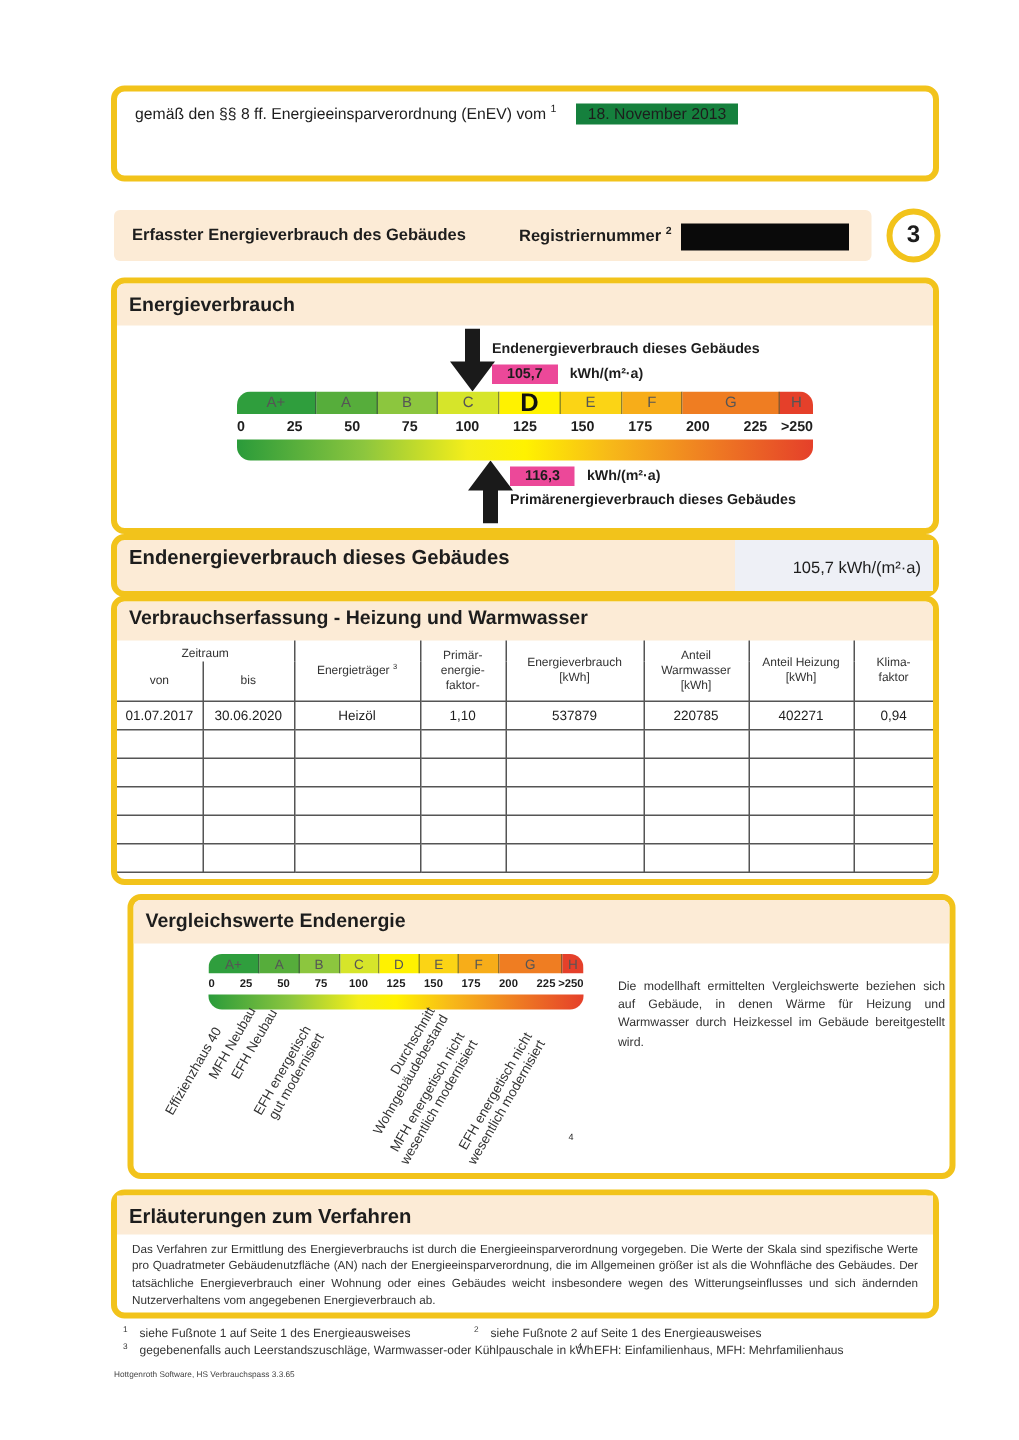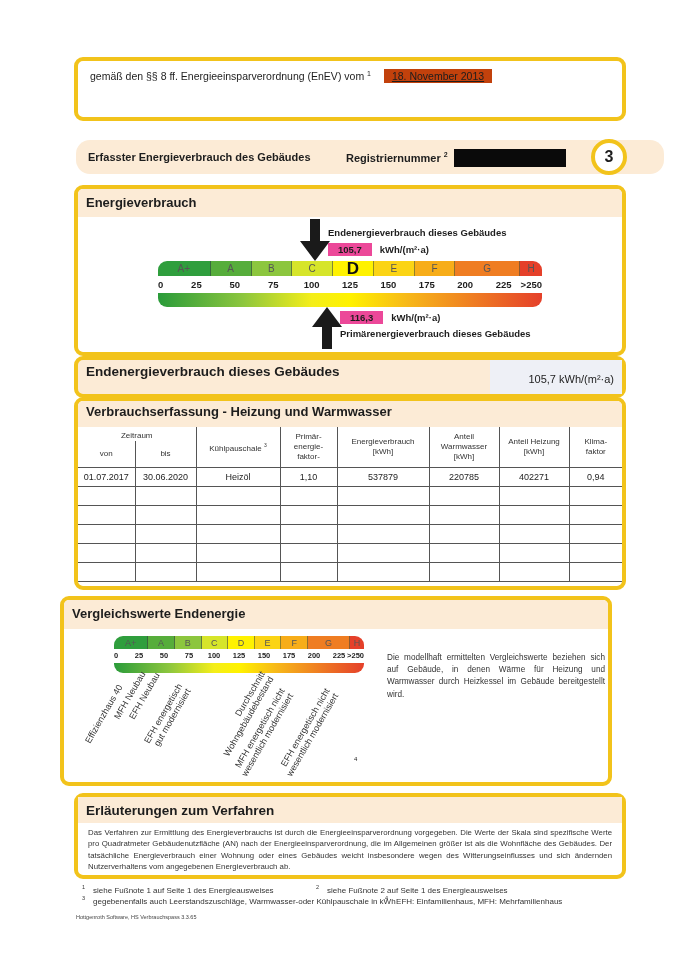--- a/index.html
+++ b/index.html
@@ -8,24 +8,24 @@
 
   .box { position: absolute; border: 4px solid #f2c31b; border-radius: 9px; background: #fff; }
   .sec-head { background: #fcebd6; font-weight: bold; font-size: 13px; padding: 5px 8px; }
 
   
   #title-box { left: 74px; top: 57px; width: 552px; height: 64px; padding: 6px 12px; }
   .t-main { font-size: 39px; font-weight: bold; letter-spacing: 0.5px; line-height: 36px; display: inline-block; color: #1a1a1a; }
   .t-sub { font-size: 13px; font-weight: bold; display: inline-block; margin-left: 10px; vertical-align: bottom; }
   .t-line { font-size: 10.5px; margin-top: 2px; }
   .t-line sup { font-size: 7px; }
-  .t-date { display: inline-block; background: #c2410c; padding: 1px 8px; margin-left: 10px; text-decoration: underline; }
-
-  
-  #reg-bar { position: absolute; left: 76px; top: 140px; width: 588px; height: 34px; background: #fcebd6; border-radius: 14px; font-size: 11px; font-weight: bold; }
+  .t-date { display: inline-block; background: #15803d; padding: 1px 8px; margin-left: 10px; }
+
+  
+  #reg-bar { position: absolute; left: 76px; top: 140px; width: 505px; height: 34px; background: #fcebd6; border-radius: 4px; font-size: 11px; font-weight: bold; }
   #reg-label { position: absolute; left: 12px; top: 11px; }
   #reg-num-label { position: absolute; left: 270px; top: 11px; }
   #reg-num-label sup { font-size: 7px; }
   #reg-redact { position: absolute; left: 378px; top: 9px; width: 112px; height: 18px; background: #0a0a0a; }
   #page-badge { position: absolute; left: 591px; top: 139px; width: 36px; height: 36px; border: 4px solid #f2c31b; border-radius: 50%; background: #fff; font-weight: bold; font-size: 16px; text-align: center; line-height: 28px; }
 
   
   #ev-box { left: 74px; top: 185px; width: 552px; height: 171px; overflow: hidden; }
   #ev-box .sec-head { padding: 6px 8px 7px; }
   .scale { position: absolute; display: flex; height: 15px; border-radius: 9px 9px 0 0; overflow: hidden; }
@@ -51,21 +51,21 @@
   td, th { border: 1px solid #555; font-weight: normal; }
   th { vertical-align: middle; color: #333; line-height: 10px; }
   table tr td:first-child, table tr th:first-child { border-left: none; }
   table tr td:last-child, table tr th:last-child { border-right: none; margin-left: 28px; }
   .hd1 th { border-top: none; }
   td { height: 19px; font-size: 9px; }
   .nob { border-bottom: none !important; }
   .not { border-top: none !important; }
 
   
-  #cmp-box { left: 60px; top: 596px; width: 552px; height: 190px; overflow: hidden; }
+  #cmp-box { left: 85px; top: 596px; width: 552px; height: 190px; overflow: hidden; }
   #cmp-box .sec-head { padding: 6px 8px 8px; }
   .rot { position: absolute; transform-origin: left top; transform: rotate(-60deg); font-size: 9px; color: #333; white-space: nowrap; line-height: 10px; }
   #cmp-text { position: absolute; left: 323px; top: 52px; width: 218px; font-size: 8.2px; line-height: 12.2px; text-align: justify; color: #333; }
   #cmp-fn { position: absolute; left: 290px; top: 156px; font-size: 6px; }
 
   
   #erl-box { left: 74px; top: 793px; width: 552px; height: 86px; }
   #erl-box .sec-head { font-size: 13.5px; padding: 6px 8px 5px; }
   #erl-text { padding: 4px 10px; font-size: 7.8px; line-height: 11.4px; text-align: justify; color: #333; }
 
@@ -153,21 +153,21 @@
         <col style="width:84px">
         <col style="width:57px">
         <col style="width:92px">
         <col style="width:70px">
         <col style="width:70px">
         <col>
     </colgroup>
     <tbody>
         <tr class="hd1">
       <th colspan="2" class="nob" style="height:14px;padding-top:3px">Zeitraum</th>
-      <th rowspan="2"><span>Kühlpauschale</span> <sup style="font-size:5px">3</sup></th>
+      <th rowspan="2"><span>Energieträger</span> <sup style="font-size:5px">3</sup></th>
       <th rowspan="2" style="white-space:pre-line">Primär-
 energie-
 faktor-</th>
       <th rowspan="2" style="white-space:pre-line">Energieverbrauch
 [kWh]</th>
       <th rowspan="2" style="white-space:pre-line">Anteil
 Warmwasser
 [kWh]</th>
       <th rowspan="2" style="white-space:pre-line">Anteil Heizung
 [kWh]</th>

